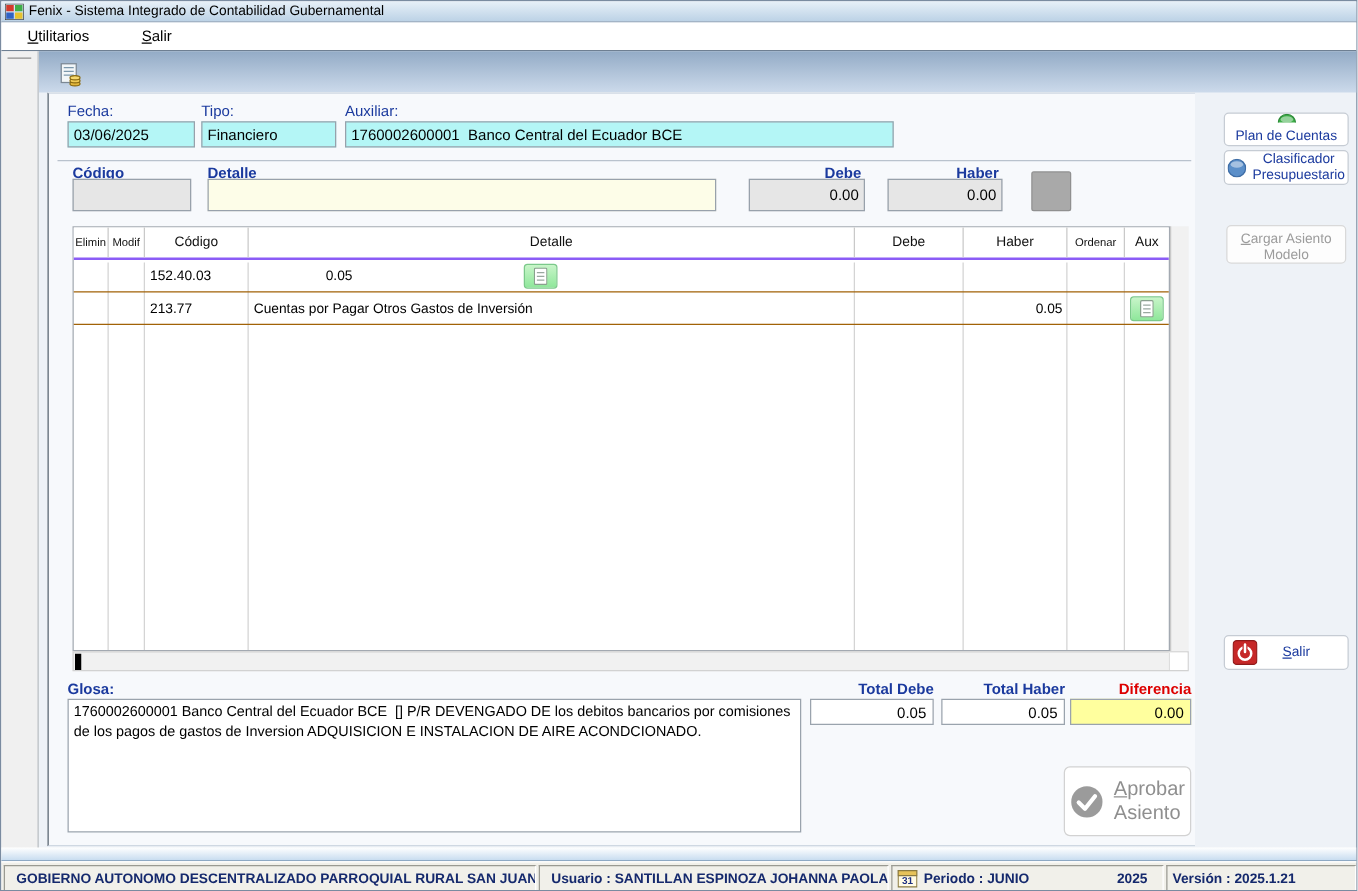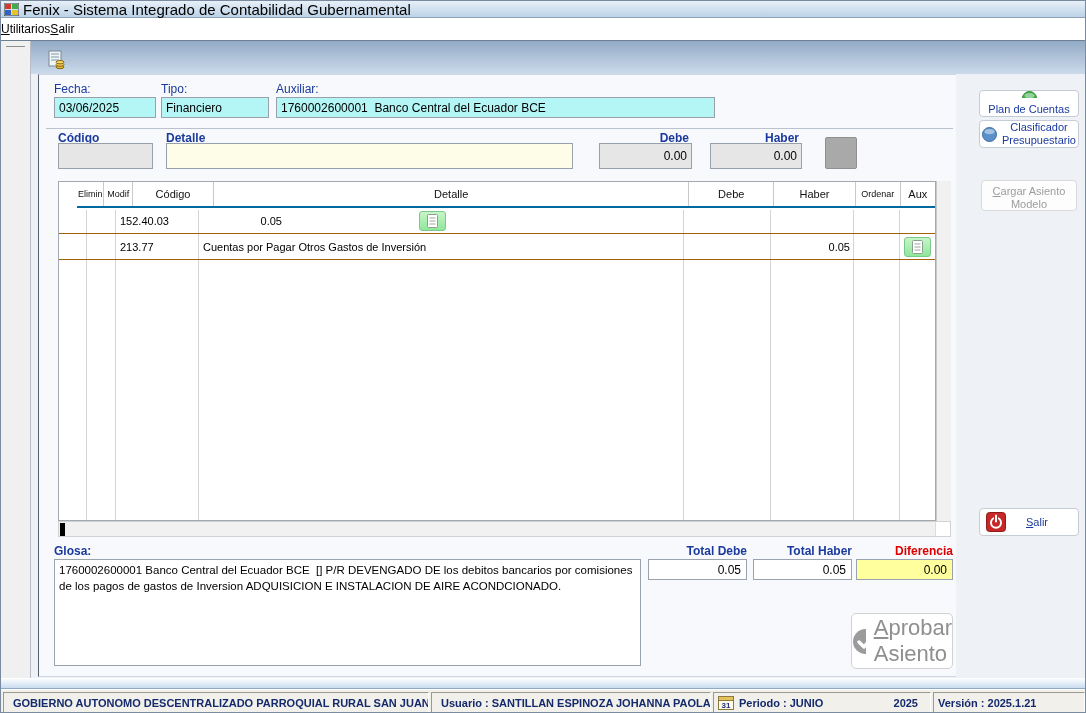--- a/index.html
+++ b/index.html
@@ -7,25 +7,25 @@
   .screen {
     position: relative; width: 1086px; height: 713px; overflow: hidden;
     font-family: "Liberation Sans", sans-serif; background:#eef2f7;
     border:1px solid #7a8ba0;
   }
   .abs { position:absolute; }
   
   .titlebar { left:0; top:0; width:1086px; height:17px;
     background:linear-gradient(#e7f0f8,#bcd2e6); display:flex; align-items:center; gap:4px;
     padding-left:3px; border-bottom:1px solid #8fa3b8; }
-  .titlebar .title { font-size:15px; color:#000; }
+  .titlebar .title { font-size:11px; color:#000; }
   
   .menubar { left:0; top:17px; width:1086px; height:23px; background:#ffffff;
     display:flex; align-items:center; border-bottom:1px solid #6e7f92; }
-  .menu-item { font-size:12px; color:#000; padding:3px 0; cursor:default; }
+  .menu-item { font-size:12px; color:#000; padding:3px 21px; cursor:default; }
   .ul { text-decoration: underline; }
   
   .grad-strip { left:30px; top:40px; width:1056px; height:33px;
     background:linear-gradient(#93abc6,#ccdaeb); }
   .left-strip { left:0; top:40px; width:30px; height:648px; background:#f0f0f0;
     border-right:1px solid #b9bec4; }
   .left-strip .dash { position:absolute; left:5px; top:5px; width:19px; height:0;
     border-top:1px solid #8f8f8f; }
   
   .panel { left:37px; top:73px; width:918px; height:603px; background:#f7f9fc;
@@ -36,21 +36,21 @@
   .inp { border:1px solid #98a1ab; font:12px "Liberation Sans",sans-serif; padding:0 4px;
     display:flex; align-items:center; background:#fff; width:100%; height:100%; }
   input.inp { display:block; }
   .cyan { background:#b4f6f6; }
   .gray { background:#e6e6e6; }
   .yellow { background:#fdfde8; }
   .num { text-align:right; justify-content:flex-end; }
   .divider { border-top:1px solid #b9c2cd; }
   
   .grid { background:#fff; border:1px solid #a3a9b1; }
-  .thead { display:flex; height:26px; background:#fff; border-bottom:2px solid #0369a1; position:relative; z-index:2;margin-left:18px; }
+  .thead { display:flex; height:26px; background:#fff; border-bottom:2px solid #8b5cf6; position:relative; z-index:2; }
   .th { display:flex; align-items:center; justify-content:center; font-size:11px; color:#111;
     border-right:1px solid #c9c9c9; }
   .th.small { font-size:9px; }
   .cols { position:absolute; left:0; top:28px; bottom:0; display:flex; z-index:0; }
   .col { border-right:1px solid #d4d4d4; height:100%; }
   .tr { display:flex; height:26px; border-bottom:1px solid #a16207; position:relative; z-index:1; }
   .td { display:flex; align-items:center; font-size:11px; color:#000; padding:0 4px; overflow:hidden; }
   .aux-btn { width:27px; height:20px; margin:auto; border:1px solid #7bc98a; border-radius:3px;
     background:linear-gradient(#c8f5c9,#8fe79b); display:flex; align-items:center; justify-content:center; }
   
@@ -63,21 +63,21 @@
     align-items:center; justify-content:center; gap:5px; color:#1b3a9e; font-size:11px;
     text-align:center; line-height:1.15; cursor:default; }
   .sidebtn.disabled { color:#9c9c9c; border-color:#d9d9d9; background:#fdfdfd; }
   
   .glosa-box { border:1px solid #9aa3ad; background:#fff; font:11.5px "Liberation Sans",sans-serif;
     padding:3px 4px; resize:none; white-space:pre-wrap; color:#000; line-height:1.35; }
   .totbox { border:1px solid #9aa3ad; background:#fff; font-size:12px; display:flex;
     align-items:center; justify-content:flex-end; padding:0 5px; }
   .totbox.diff { background:#ffff9e; }
   .aprobar { background:#fff; border:1px solid #d2d2d2; border-radius:5px; display:flex;
-    align-items:center; justify-content:center; gap:8px; color:#8f8f8f; font-size:22px; line-height:1.2; }
+    align-items:center; justify-content:center; gap:8px; color:#8f8f8f; font-size:16px; line-height:1.2; }
   
   .blue-band { left:0; top:677px; width:1086px; height:11px;
     background:linear-gradient(#ffffff,#c9ddf0); border-bottom:1px solid #8ea9c4; }
   .statusbar { left:0; top:688px; width:1086px; height:25px; background:#f1f0ea;
     border-top:1px solid #ffffff; }
   .spane { position:absolute; top:2px; height:21px; display:flex; align-items:center; gap:5px;
     padding:0 4px; border:1px solid; border-color:#9a9a92 #ffffff #ffffff #9a9a92;
     font-size:11px; font-weight:bold; color:#15296d; white-space:pre; overflow:hidden; }
   .graysq { background:#a9a9a9; border:1px solid #909090; border-radius:2px; }
 </style>

